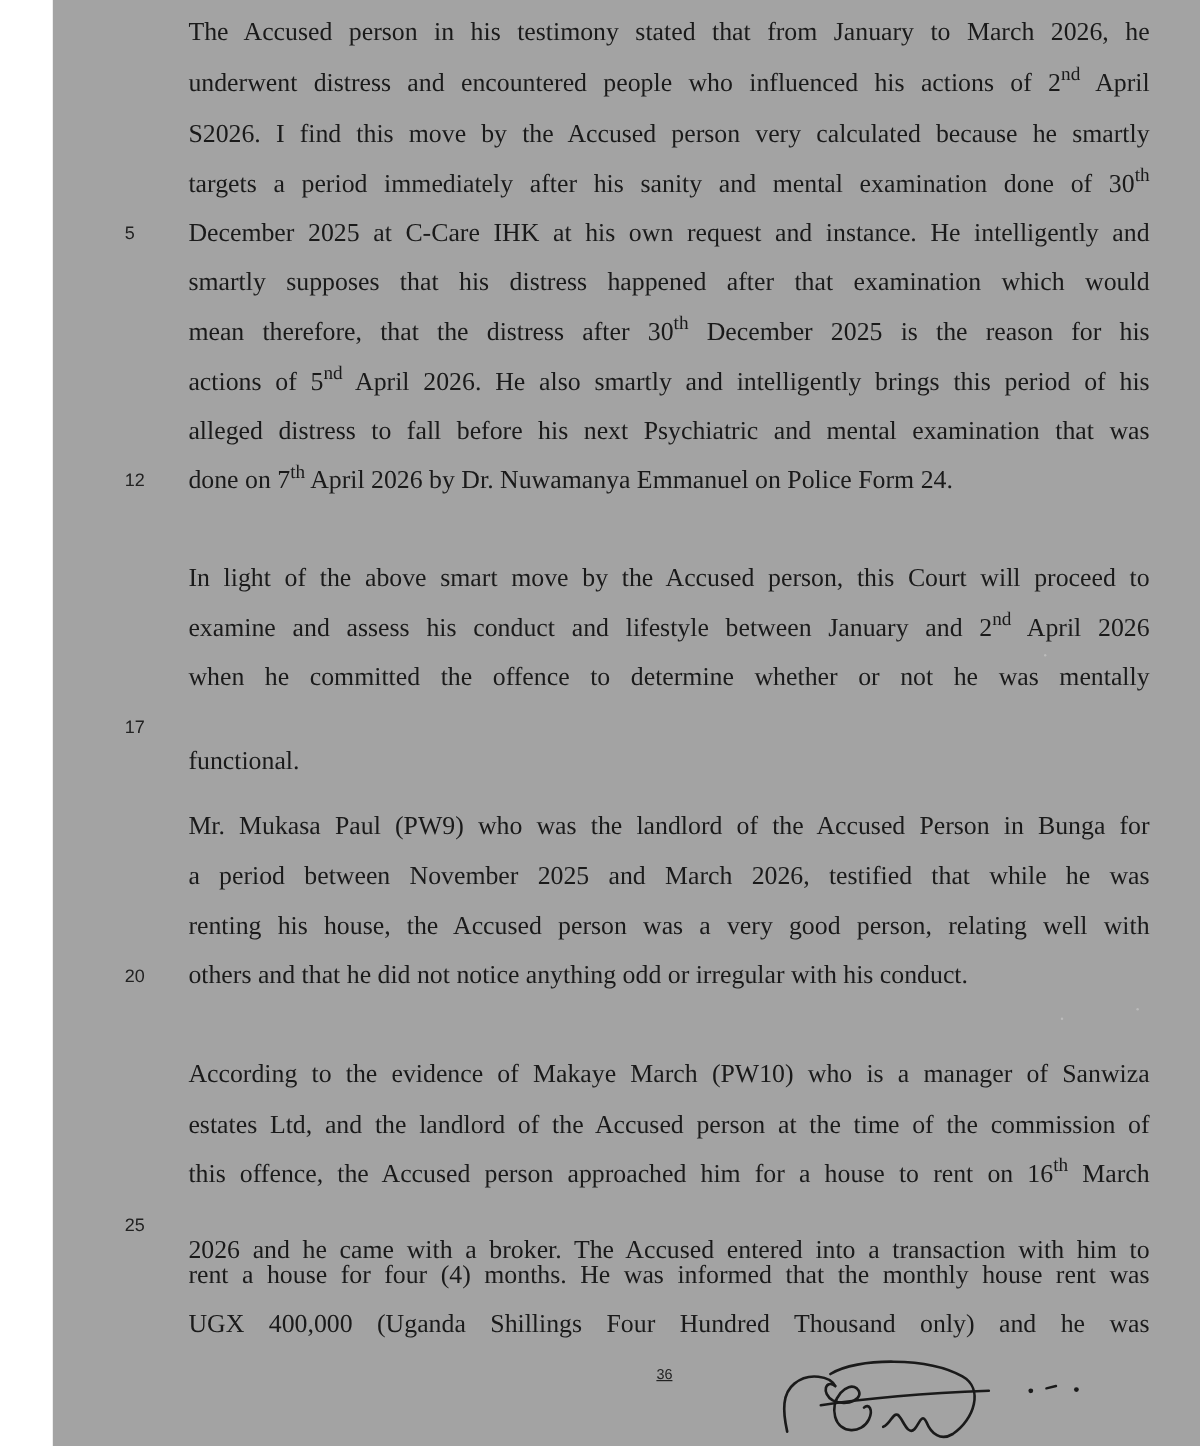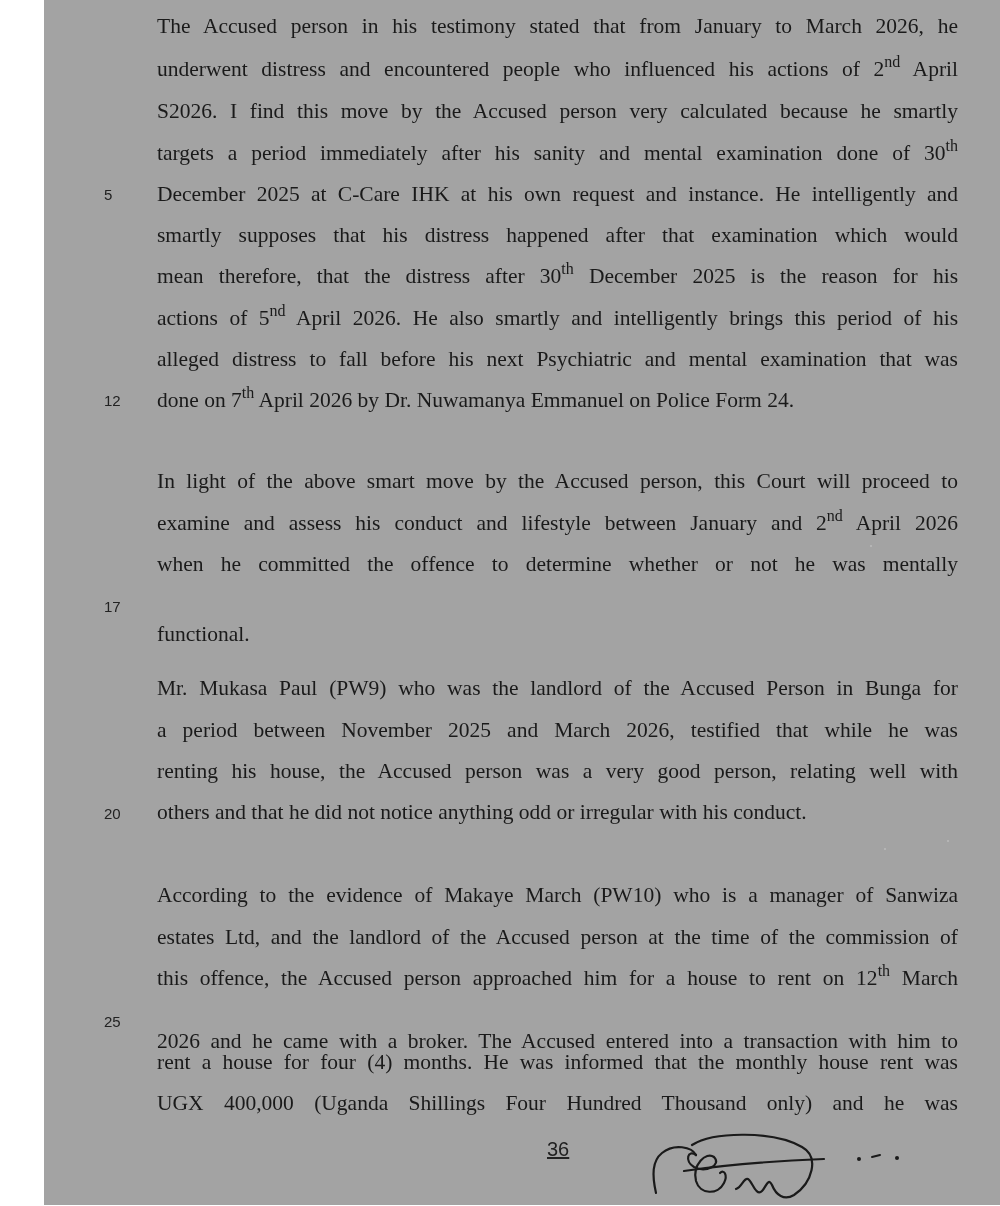--- a/index.html
+++ b/index.html
@@ -50,21 +50,21 @@
       font-size: 15px;
       line-height: 30px;
       color: #222;
       text-align: left;
     }
     .page-number {
       position: absolute;
       left: 503px;
       top: 1138px;
       font-family: "Liberation Sans", "DejaVu Sans", sans-serif;
-      font-size: 20px;
+      font-size: 12px;
       color: #222;
       text-decoration: underline;
     }
     .signature {
       position: absolute;
       left: 600px;
       top: 1125px;
       width: 280px;
       height: 80px;
     }
@@ -103,21 +103,21 @@
   <div>
     <div class="line" style="top:673px">Mr. Mukasa Paul (PW9) who was the landlord of the Accused Person in Bunga for</div>
     <div class="line" style="top:715px">a period between November 2025 and March 2026, testified that while he was</div>
     <div class="line" style="top:756px">renting his house, the Accused person was a very good person, relating well with</div>
     <div class="line last" style="top:797px">others and that he did not notice anything odd or irregular with his conduct.</div>
   </div>
 
   <div>
     <div class="line" style="top:880px">According to the evidence of Makaye March (PW10) who is a manager of Sanwiza</div>
     <div class="line" style="top:922px">estates Ltd, and the landlord of the Accused person at the time of the commission of</div>
-    <div class="line" style="top:963px"><span>this offence, the Accused person approached him for a house to rent on 12</span><sup>th</sup><span> March</span></div>
+    <div class="line" style="top:963px"><span>this offence, the Accused person approached him for a house to rent on 16</span><sup>th</sup><span> March</span></div>
     <div class="line" style="top:1026px">2026 and he came with a broker. The Accused entered into a transaction with him to</div>
     <div class="line" style="top:1047px">rent a house for four (4) months. He was informed that the monthly house rent was</div>
     <div class="line" style="top:1088px">UGX 400,000 (Uganda Shillings Four Hundred Thousand only) and he was</div>
   </div>
 
   <div class="lineno" style="top:180px">5</div>
   <div class="lineno" style="top:386px">12</div>
   <div class="lineno" style="top:592px">17</div>
   <div class="lineno" style="top:799px">20</div>
   <div class="lineno" style="top:1007px">25</div>

